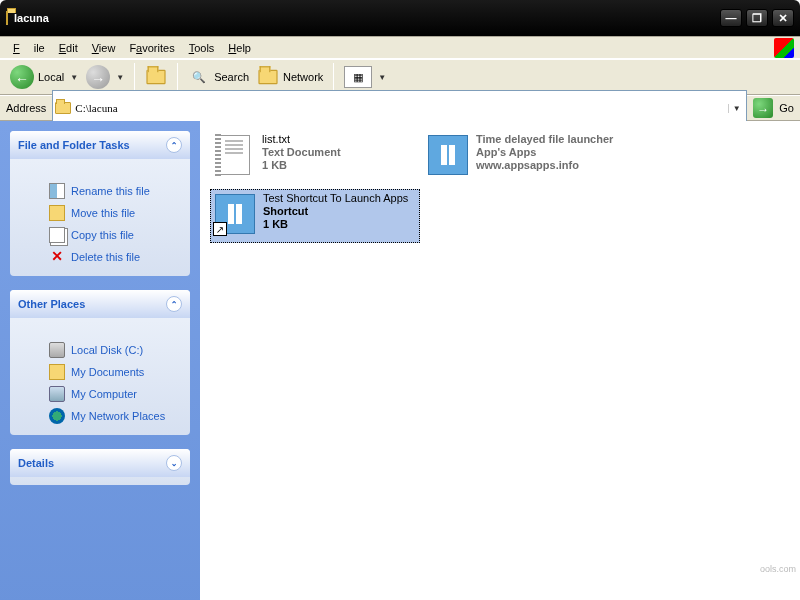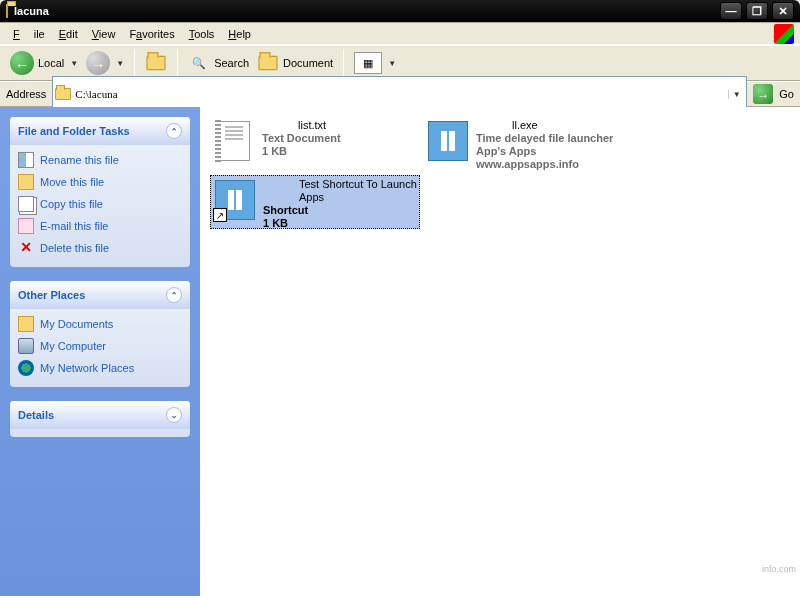--- a/index.html
+++ b/index.html
@@ -1,19 +1,19 @@
 <!DOCTYPE html>
 <html><head>
 <meta charset="utf-8">
 <style>
 * { box-sizing: border-box; margin: 0; padding: 0; }
 body { font-family: Tahoma, sans-serif; font-size: 11px; background: #fff; width: 800px; height: 600px; overflow: hidden; }
 
 
-.titlebar { height: 22px; background: linear-gradient(#1a1a1a,#000); display:flex; align-items:center; border-top-left-radius:6px; border-top-right-radius:6px; }
+.titlebar { height: 36px; background: linear-gradient(#1a1a1a,#000); display:flex; align-items:center; border-top-left-radius:6px; border-top-right-radius:6px; }
 .titlebar .folder-ic { margin:0 6px; }
 .titlebar .title { color:#fff; font-weight:bold; flex:1; }
 .tbtn { width:22px; height:18px; background:linear-gradient(#555,#222); border:1px solid #000; border-radius:3px; margin-right:4px; display:flex; align-items:center; justify-content:center; color:#fff; font-size:11px; font-weight:bold; cursor:default;}
 .tbtn.close { margin-right:6px; }
 
 
 .menubar { height:23px; background:#ece9d8; border-bottom:1px solid #fff; display:flex; align-items:center; padding:0 6px; border-top:1px solid #aca899;}
 .menubar span { padding:3px 7px; cursor:default; }
 .menubar span u{ text-decoration:underline; }
 .menubar .spacer{flex:1;}
@@ -36,30 +36,30 @@
 .addr-input input{flex:1;border:none;outline:none;font:11px Tahoma;}
 .addr-dd{width:16px;text-align:center;font-size:8px;color:#333;border-left:1px solid #ccc;}
 .go-btn{width:20px;height:20px;background:radial-gradient(circle at 30% 30%,#7ed87e,#2a8a2a);border-radius:3px;display:flex;align-items:center;justify-content:center;color:#fff;font-size:12px;}
 
 
 .main{display:flex;height:489px;}
 .sidebar{width:200px;background:linear-gradient(#7aa1e6,#6a93db);padding:10px;overflow:auto;}
 .panel{background:linear-gradient(#eef3fb,#d6e0f1);border-radius:4px;margin-bottom:14px;padding-bottom:8px;}
 .panel-h{background:linear-gradient(#fff,#c7d6f3);border-radius:4px 4px 0 0;padding:6px 8px;color:#215dc6;font-weight:bold;display:flex;justify-content:space-between;align-items:center;}
 .panel-h .chev{width:16px;height:16px;border:1px solid #a8bfe6;border-radius:50%;background:#fff;display:flex;align-items:center;justify-content:center;font-size:8px;color:#215dc6;}
-.panel ul{list-style:none;padding:4px 8px 0 8px;}
+.panel ul{list-style:none;padding:21px 8px 0 8px;margin-left:31px;}
 .panel li{display:flex;align-items:center;gap:6px;padding:3px 0;color:#215dc6;cursor:default;}
 .mini-ic{width:16px;height:16px;flex-shrink:0;}
 
 .content{flex:1;background:#fff;padding:10px;display:flex;flex-wrap:wrap;align-content:flex-start;}
 .file{width:210px;height:54px;display:flex;gap:6px;padding:2px;margin-right:4px;margin-bottom:4px;}
 .file.sel{background:#b1c7eb;border:1px dotted #000;}
 .file .ic{width:44px;height:44px;flex-shrink:0;display:flex;align-items:center;justify-content:center;position:relative;}
 .file .meta{line-height:13px;}
-.file .fn{color:#000;margin-left:36px;}
+.file .fn{color:#000;}
 .file.sel .fn,.file.sel .ft,.file.sel .fs{color:#000;}
 .file .ft,.file .fs{color:#6d6d6d;font-weight:bold;}
 
 
 .ic-folder{width:16px;height:12px;background:#f7d774;border:1px solid #c8a030;border-radius:1px;position:relative;}
 .ic-folder:before{content:"";position:absolute;top:-4px;left:0;width:7px;height:4px;background:#f7d774;border:1px solid #c8a030;border-bottom:none;}
 .ic-txt{width:32px;height:40px;background:#fff;border:1px solid #999;position:relative;}
 .ic-txt:before{content:"";position:absolute;top:4px;left:6px;right:6px;height:2px;background:#bbb;box-shadow:0 4px #bbb,0 8px #bbb,0 12px #bbb;}
 .ic-txt .bind{position:absolute;left:-4px;top:-2px;bottom:-2px;width:6px;background:repeating-linear-gradient(#999 0 2px,#fff 2px 4px);}
 .ic-exe{width:40px;height:40px;background:#5fa8e0;border:1px solid #3478b0;display:flex;align-items:center;justify-content:center;gap:2px;}
@@ -119,21 +119,21 @@
   </div>
   <div class="sep"></div>
   <div class="tb-btn">
     <div class="tb-ic">🔍</div>
     <span>Search</span>
   </div>
   <div class="tb-btn">
     <div class="tb-ic">
         <span class="ic-folder" style="transform:scale(1.2)"></span>
       </div>
-    <span>Document</span>
+    <span>Network</span>
   </div>
   <div class="sep"></div>
   <div class="tb-btn">
     <div class="views-ic">▦</div>
     <span class="dd">▼</span>
   </div>
 </div>
 
 <div class="addrbar">
   <span>Address</span>
@@ -161,36 +161,36 @@
           </li>
           <li>
             <span class="mini-ic ic-move"></span>
             <span>Move this file</span>
           </li>
           <li>
             <span class="mini-ic ic-copy"></span>
             <span>Copy this file</span>
           </li>
           <li>
-            <span class="mini-ic ic-email"></span>
-            <span>E-mail this file</span>
-          </li>
-          <li>
             <span class="mini-ic ic-delete">✕</span>
             <span>Delete this file</span>
           </li>
         </ul>
     </div>
 
     <div class="panel">
       <div class="panel-h">
         <span>Other Places</span>
         <span class="chev">⌃</span>
       </div>
       <ul id="places-list">
+          <li>
+            <span class="mini-ic ic-disk"></span>
+            <span>Local Disk (C:)</span>
+          </li>
           <li>
             <span class="mini-ic ic-doc"></span>
             <span>My Documents</span>
           </li>
           <li>
             <span class="mini-ic ic-comp"></span>
             <span>My Computer</span>
           </li>
           <li>
             <span class="mini-ic ic-net"></span>
@@ -222,21 +222,20 @@
         </div>
       </div>
       <div class="file">
         <div class="ic">
           <div class="ic-exe">
             <span></span>
             <span></span>
           </div>
         </div>
         <div class="meta">
-          <div class="fn">ll.exe</div>
           <div class="ft">Time delayed file launcher</div>
           <div class="fs">App's Apps  www.appsapps.info</div>
         </div>
       </div>
       <div class="file sel">
         <div class="ic">
           <div class="ic-exe">
             <span></span>
             <span></span>
           </div>
@@ -244,13 +243,13 @@
         </div>
         <div class="meta">
           <div class="fn">Test Shortcut To Launch Apps</div>
           <div class="ft">Shortcut</div>
           <div class="fs">1 KB</div>
         </div>
       </div>
     </div>
 </div>
 
-<div class="watermark">info.com</div>
+<div class="watermark">ools.com</div>
 
 </body></html>

